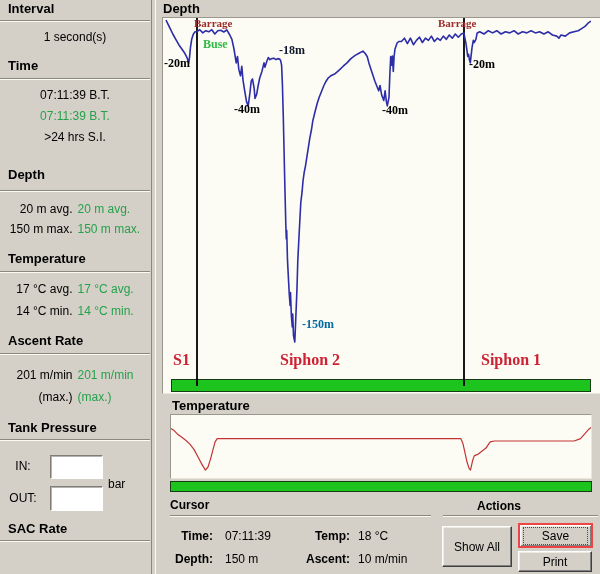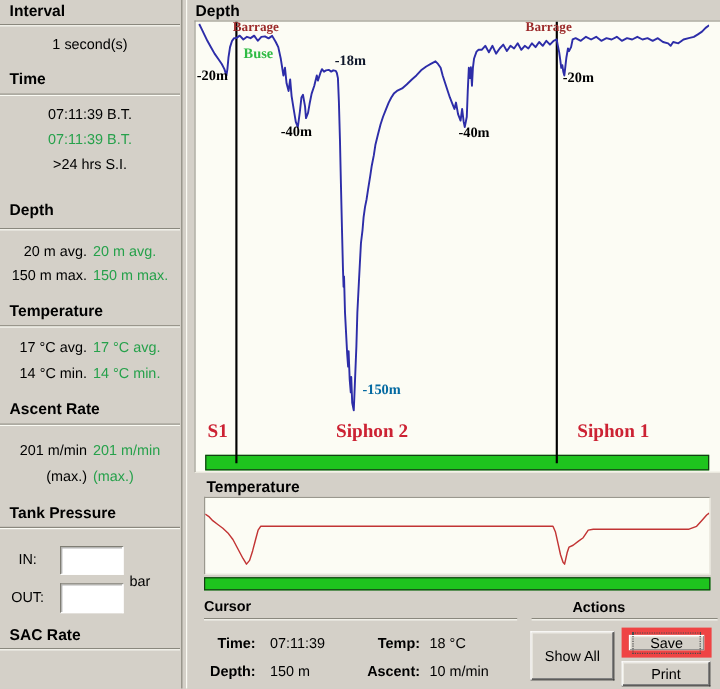--- a/index.html
+++ b/index.html
@@ -24,21 +24,21 @@
   .surface-bar{position:absolute;background:#1ec41e;border:1px solid #143d14;}
   .anno{position:absolute;font-family:"Liberation Serif",serif;font-weight:bold;white-space:nowrap;line-height:1;}
   .sep{position:absolute;height:0;border-top:1px solid #8a887e;border-bottom:1px solid #fbfbf4;}
   .cur-label{position:absolute;font-size:12px;font-weight:bold;text-align:right;white-space:nowrap;}
   .cur-value{position:absolute;font-size:12px;white-space:nowrap;}
   
   .win-btn{position:absolute;background:#d4d0c8;font:12px "Liberation Sans",sans-serif;color:#000;
            border:1px solid;border-color:#fff #404040 #404040 #fff;
            box-shadow:inset -1px -1px 0 #808080,inset 1px 1px 0 #eceae2;
            display:flex;align-items:center;justify-content:center;padding:0;cursor:pointer;}
-  .win-btn.default{border:6px solid #ef4444;box-shadow:inset 1px 1px 0 #fff,inset -1px -1px 0 #808080,inset 2px 2px 0 #eceae2;}
+  .win-btn.default{border:2px solid #ef4444;box-shadow:inset 1px 1px 0 #fff,inset -1px -1px 0 #808080,inset 2px 2px 0 #eceae2;}
   .focus-rect{display:block;border:1px dotted #4a4a4a;padding:1px 0;width:calc(100% - 8px);text-align:center;}
 </style>
 </head>
 <body>
 
 <div id="window">
 
   <aside id="sidebar">
 
     <span class="tank-label" style="top:459px;">IN:</span>

